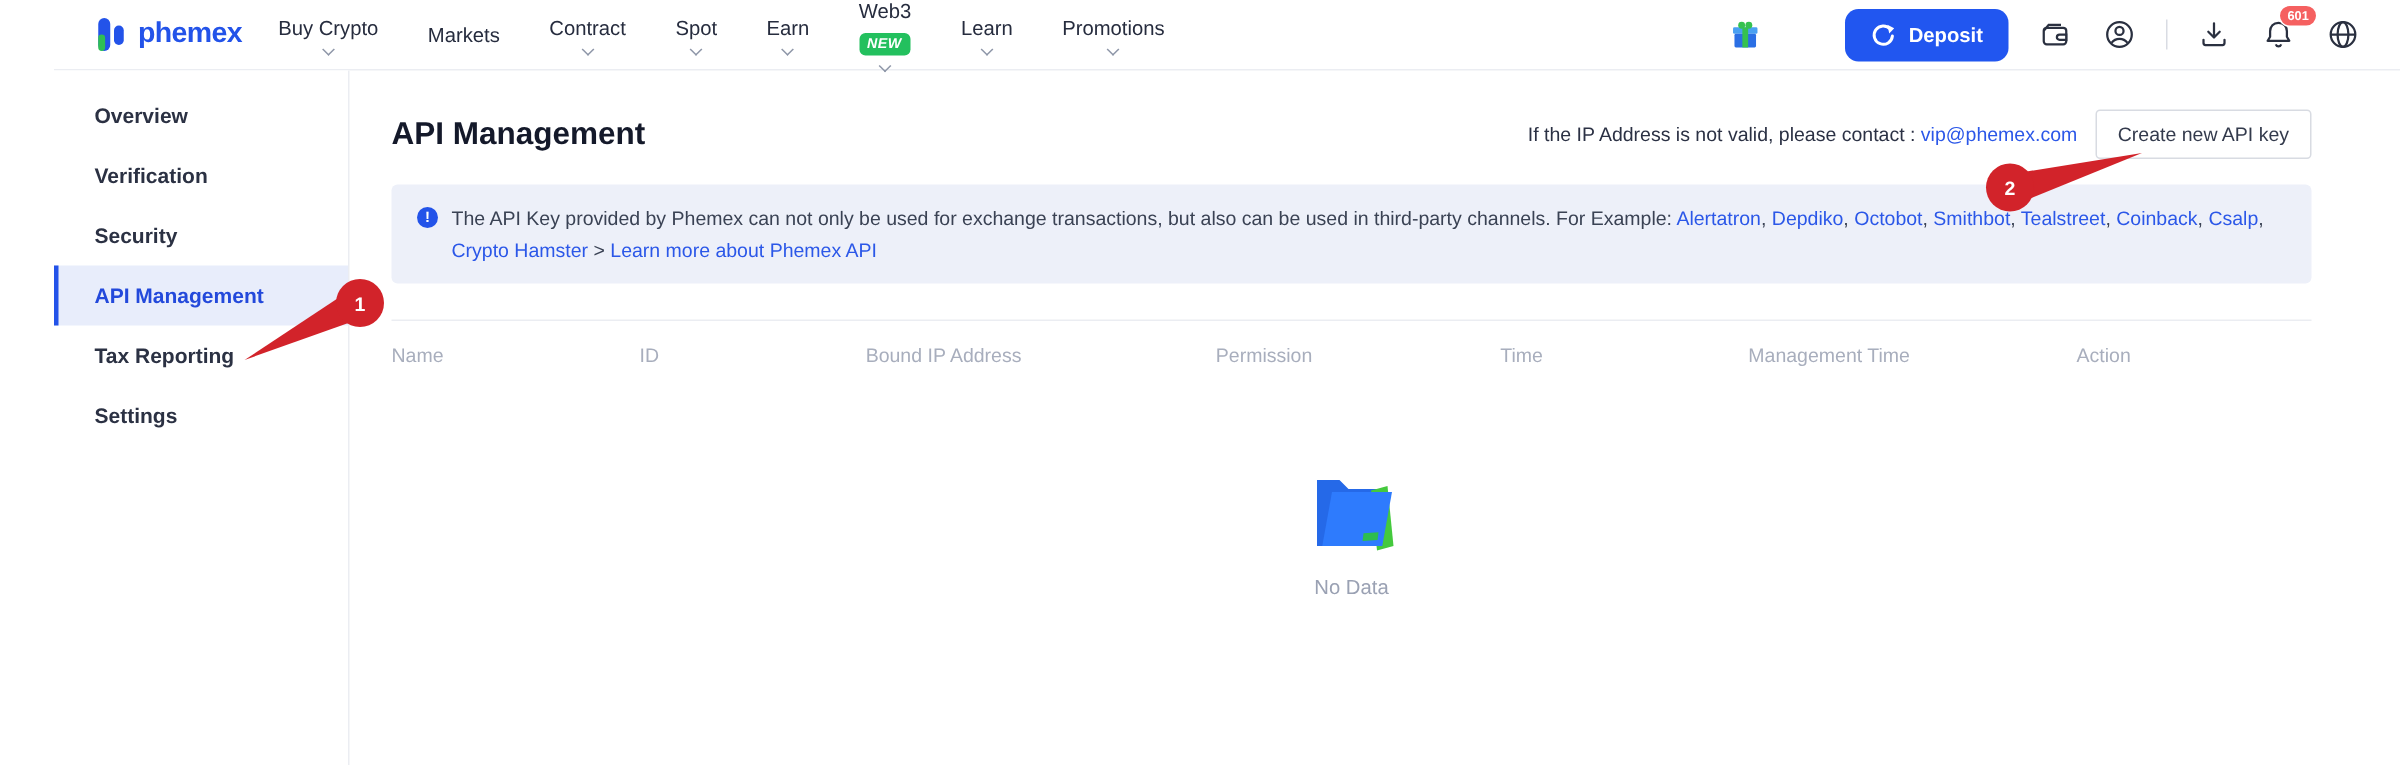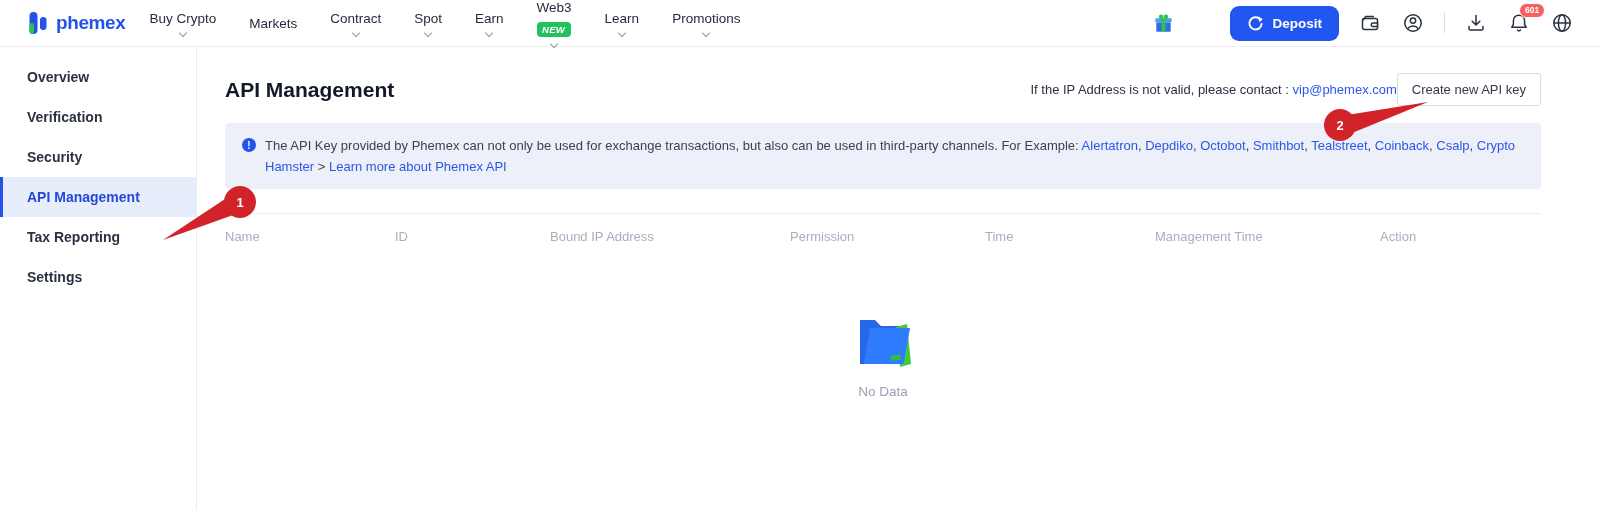--- a/index.html
+++ b/index.html
@@ -1,18 +1,18 @@
 <!DOCTYPE html>
 <html><head>
 <meta charset="utf-8">
 <style>
   * { margin:0; padding:0; box-sizing:border-box; }
   html,body { width:1600px; height:510px; }
   body { font-family:"Liberation Sans", sans-serif; background:#ffffff; color:#23293a; }
-  .page { position:relative; width:1600px; height:510px; overflow:hidden; background:#fff; }
+  .page { position:relative; width:1600px; height:510px; overflow:hidden; background:#fff;padding-left:36px; }
 
   
   .topbar { height:47px; border-bottom:1px solid #ebedf2; display:flex; align-items:center; padding:0 26px 0 28px; background:#fff; }
   .logo { display:flex; align-items:center; gap:6px; cursor:pointer; }
   .logo-text { font-size:19px; font-weight:bold; color:#2353e9; letter-spacing:-0.4px; }
   .nav { display:flex; align-items:center; gap:33px; margin-left:24px; }
   .nav-item { display:flex; align-items:center; gap:7px; font-size:13.5px; color:#262c3e; cursor:pointer; white-space:nowrap;flex-direction:column; }
   .caret { width:6px; height:6px; border-right:1.5px solid #8e96a8; border-bottom:1.5px solid #8e96a8; transform:rotate(45deg); margin-top:-3px; display:inline-block; }
   .new-badge { background:#23c05e; color:#fff; font-size:9.5px; font-weight:bold; font-style:italic; padding:2px 6px 2px 5px; border-radius:4px; letter-spacing:0.3px; }
   .topbar-right { margin-left:auto; display:flex; align-items:center; gap:19px; }
@@ -23,21 +23,21 @@
 
   
   .layout { display:flex; height:463px; }
   .sidebar { width:197px; border-right:1px solid #ebedf2; padding-top:10px; background:#fff; flex-shrink:0; }
   .side-item { padding:12px 24px; font-size:14px; font-weight:bold; color:#2b3143; cursor:pointer; border-left:3px solid transparent; }
   .side-item.active { color:#2349db; background:#e8edfb; border-left-color:#2353e9; }
 
   .main { flex:1; padding:26px 59px 0 28px; position:relative; }
   .main-header { display:flex; align-items:center; justify-content:space-between; }
   .page-title { font-size:21px; font-weight:bold; color:#14192a; }
-  .header-right { display:flex; align-items:center; gap:0; }
+  .header-right { display:flex; align-items:center; gap:12px; }
   .ip-note { font-size:13px; color:#2b3144; }
   .ip-note a { color:#2b57e8; text-decoration:none; cursor:pointer; }
   .create-btn { background:#fff; border:1px solid #d8dbe2; border-radius:3px; padding:8px 14px; font-size:13px; color:#333a4c; font-family:"Liberation Sans",sans-serif; cursor:pointer; white-space:nowrap; }
 
   
   .banner { margin-top:17px; background:#edf0f9; border-radius:4px; padding:12px 17px; display:flex; gap:9px; }
   .info-icon { flex-shrink:0; width:14px; height:14px; border-radius:50%; background:#2353e9; color:#fff; font-size:10px; font-weight:bold; display:flex; align-items:center; justify-content:center; margin-top:3px; }
   .banner-text { font-size:13px; line-height:1.62; color:#3a4254; max-width:1290px; }
   .banner-text .seg-link { color:#2b57e8; cursor:pointer; }
 

